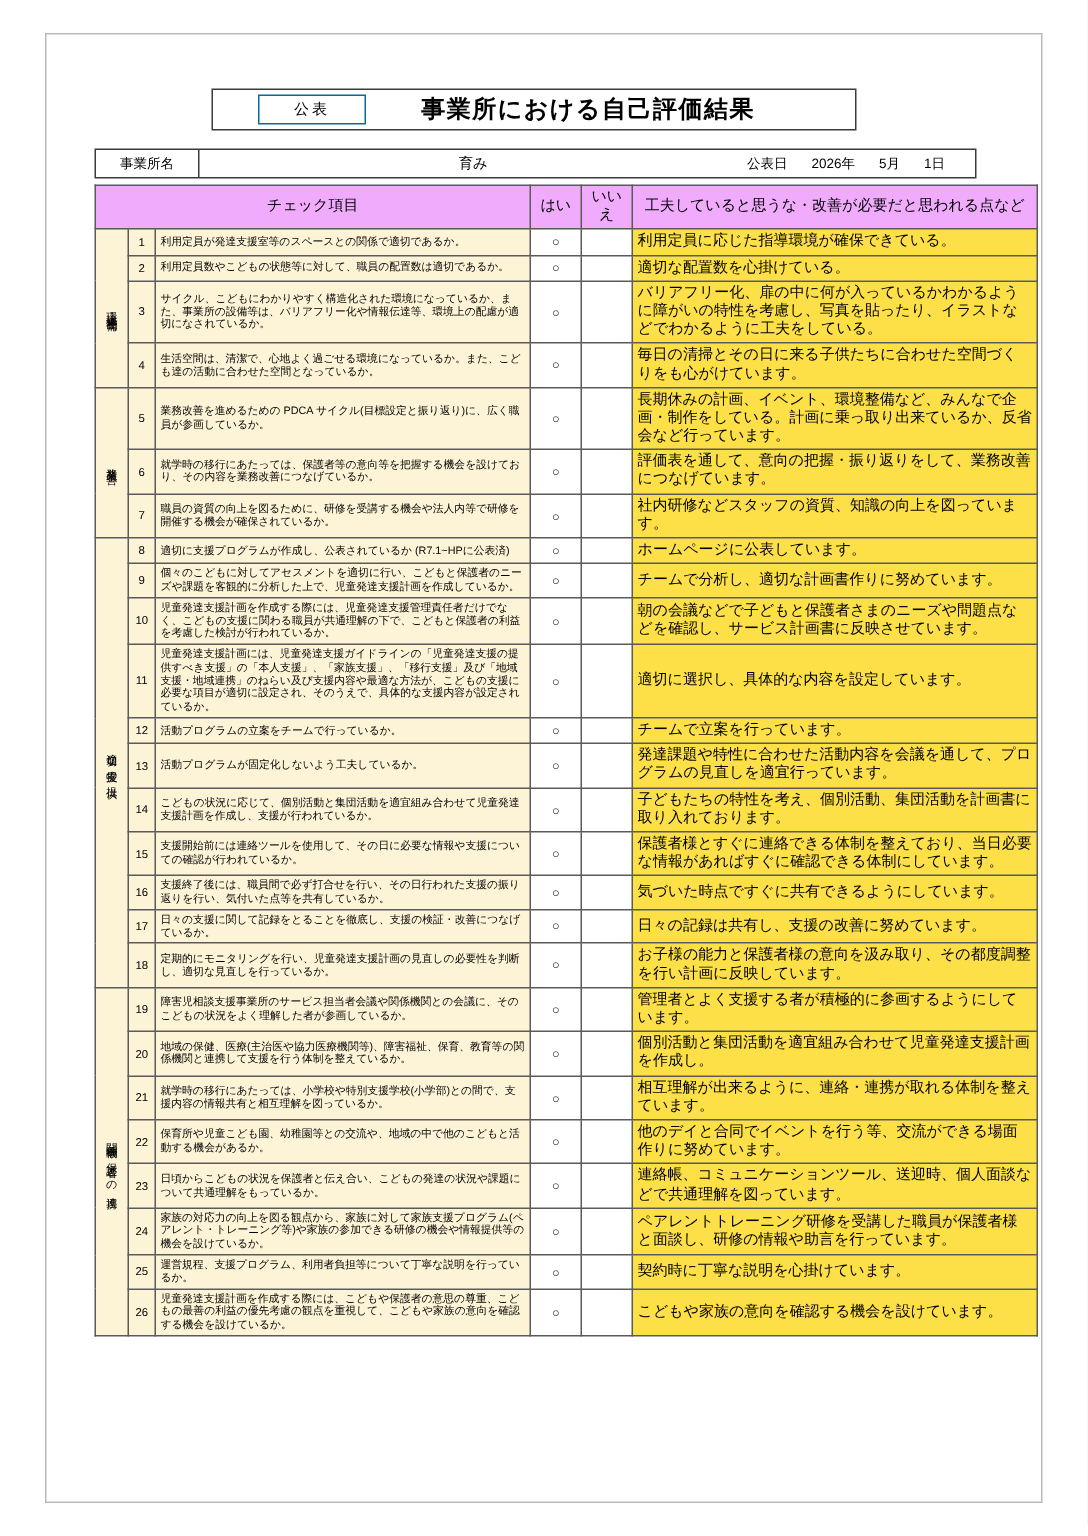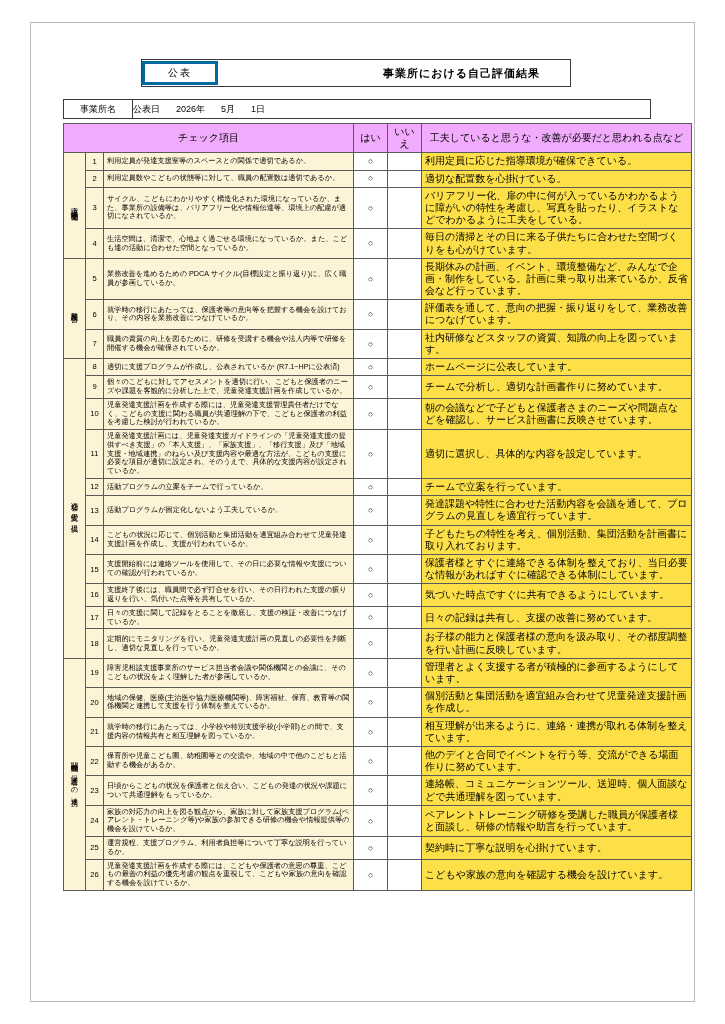--- a/index.html
+++ b/index.html
@@ -11,25 +11,25 @@
   .sheet{
     position:absolute;left:30px;top:22px;width:665px;height:980px;
     border:1px solid #b9b9b9;box-sizing:border-box;background:#fff;
   }
   
   .hdr{
     position:absolute;left:110px;top:36px;width:430px;height:28px;
     border:1px solid #3a3a3a;display:flex;align-items:center;box-sizing:border-box;
   }
   .hdr .pub{
-    width:70px;height:18px;border:3px solid #0369a1;
+    width:70px;height:18px;margin-left:30px;border:1px solid #0369a1;
     display:flex;align-items:center;justify-content:center;font-size:10px;letter-spacing:2px;
   }
   .hdr .title{
-    flex:1;text-align:right;font-size:11px;font-weight:bold;letter-spacing:1px;
+    flex:1;text-align:center;font-size:16px;font-weight:bold;letter-spacing:1px;
     padding-right:30px;
   }
   .meta{
     position:absolute;left:32px;top:76px;width:588px;height:20px;
     border:1px solid #3a3a3a;box-sizing:border-box;display:flex;align-items:center;
     font-size:9px;
   }
   .meta .lbl{width:68px;text-align:center;border-right:1px solid #3a3a3a;height:100%;
     display:flex;align-items:center;justify-content:center;}
   .meta .name{flex:1;text-align:center;font-size:9.5px;}
@@ -65,20 +65,21 @@
 <div class="page">
   <div class="sheet">
 
     <div class="hdr">
       <div class="pub">公表</div>
       <div class="title">事業所における自己評価結果</div>
     </div>
 
     <div class="meta">
       <div class="lbl">事業所名</div>
+      <div class="name">育み</div>
       <div class="datebox">
         <span class="u">公表日</span>
         <span class="u">2026年</span>
         <span class="u">5月</span>
         <span class="u">1日</span>
       </div>
     </div>
 
     <table>
       <colgroup>

